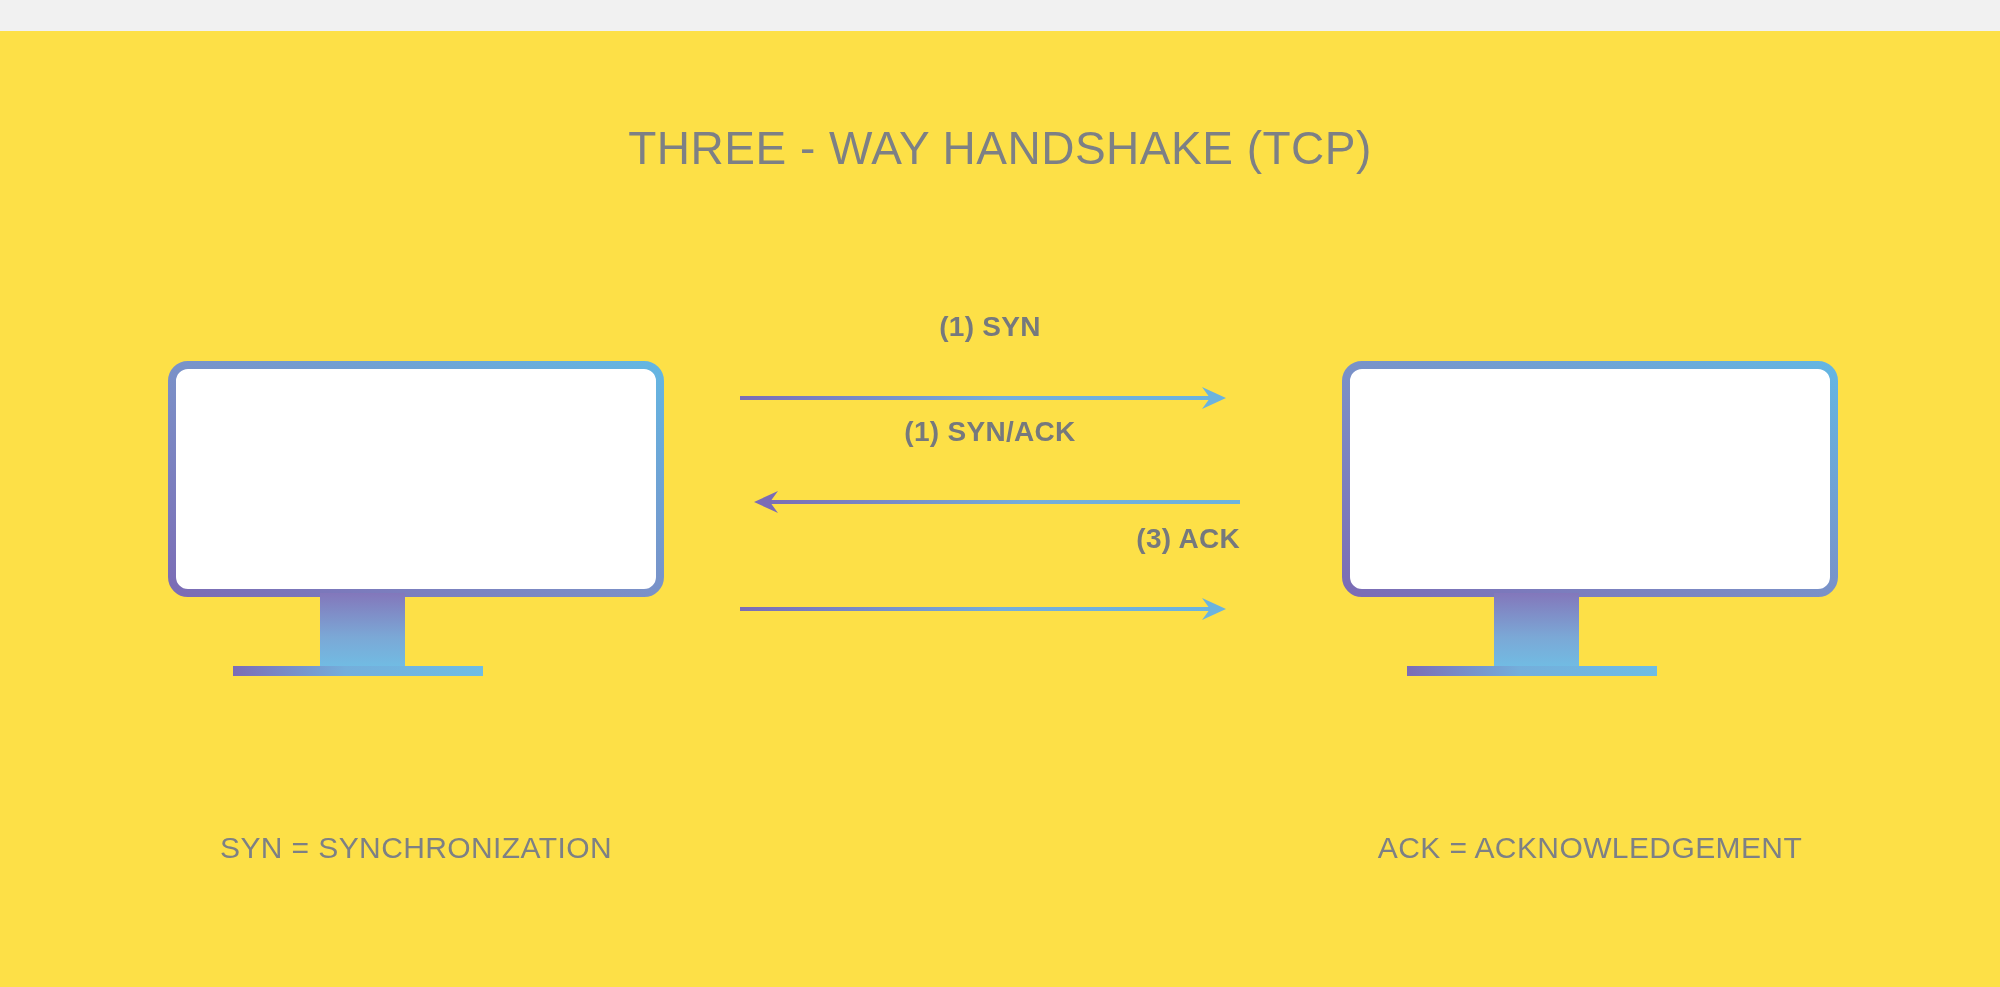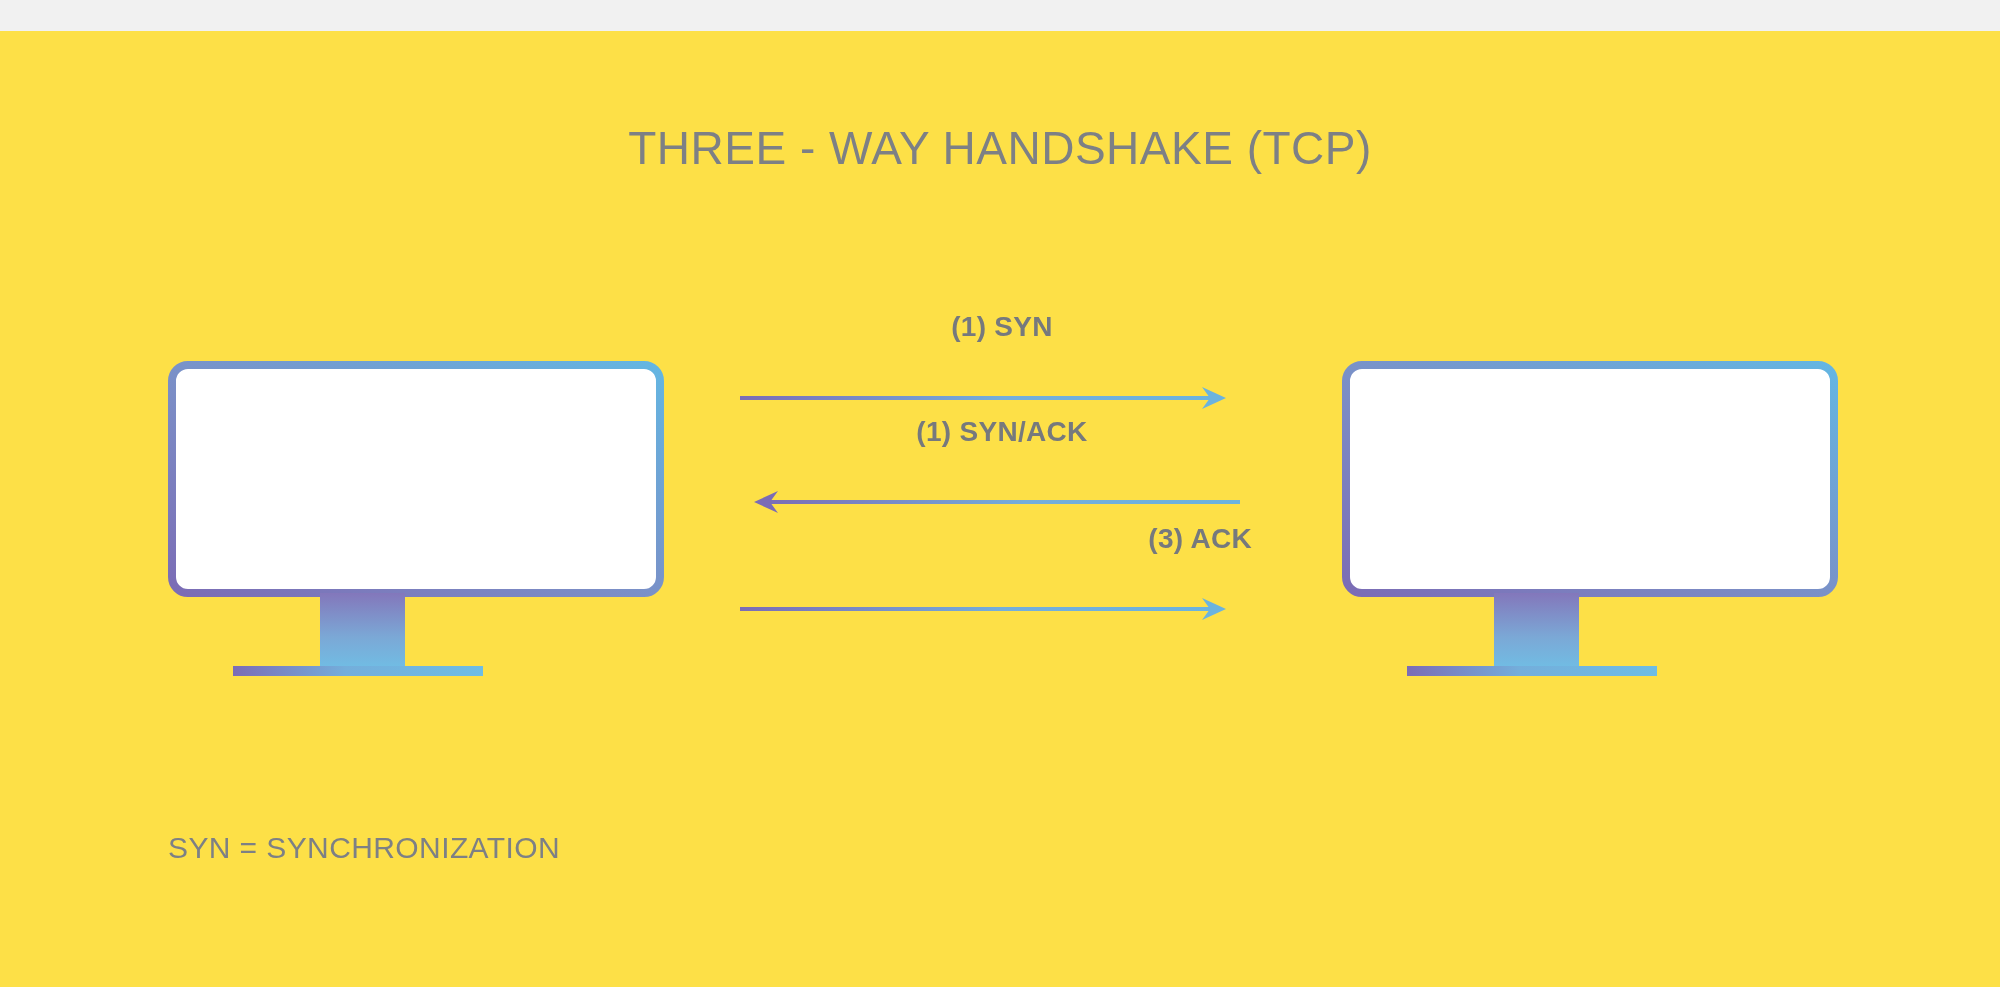--- a/index.html
+++ b/index.html
@@ -55,41 +55,42 @@
   }
 
   
   .caption {
     position: absolute;
     top: 800px;
     font-size: 30px;
     font-weight: 400;
     letter-spacing: 0.4px;
     color: #7d8085;
+    text-align: center;
     white-space: nowrap;
   }
   .caption.left  { left: 168px;  width: 496px; }
   .caption.right { left: 1342px; width: 496px; }
 
   
   .messages {
     position: absolute;
     left: 740px;
     top: 280px;
     width: 500px;
     height: 320px;
   }
   .msg {
     position: absolute;
     left: 0;
     width: 500px;
   }
   .msg-label {
     position: absolute;
-    left: 12px;
+    left: 0;
     width: 500px;
     text-align: center;
     font-size: 28px;
     font-weight: 700;
     letter-spacing: 0.3px;
     color: #76797d;
     white-space: nowrap;
   }
   .msg-arrow {
     position: absolute;
@@ -158,20 +159,21 @@
           <stop offset="45%" stop-color="#74aedb"></stop>
           <stop offset="100%" stop-color="#6dbde5"></stop>
         </linearGradient>
       </defs>
       <rect x="4" y="4" width="488" height="228" rx="16" ry="16" fill="#ffffff" stroke="url(#gFrameR)" stroke-width="8"></rect>
       <rect x="152" y="232" width="85" height="80" fill="url(#gNeckR)"></rect>
       <rect x="65" y="305" width="250" height="10" fill="url(#gBaseR)"></rect>
     </svg>
   </div>
 
+  <div class="caption right">ACK = ACKNOWLEDGEMENT</div>
 
   <div class="messages">
 
     <div class="msg msg-1">
       <div class="msg-label">(1) SYN</div>
       <svg class="msg-arrow" viewBox="0 0 500 26">
         <defs>
           <linearGradient id="gArrow1" x1="0" y1="0" x2="1" y2="0">
             <stop offset="0%" stop-color="#7b6cb5"></stop>
             <stop offset="55%" stop-color="#74aedb"></stop>

